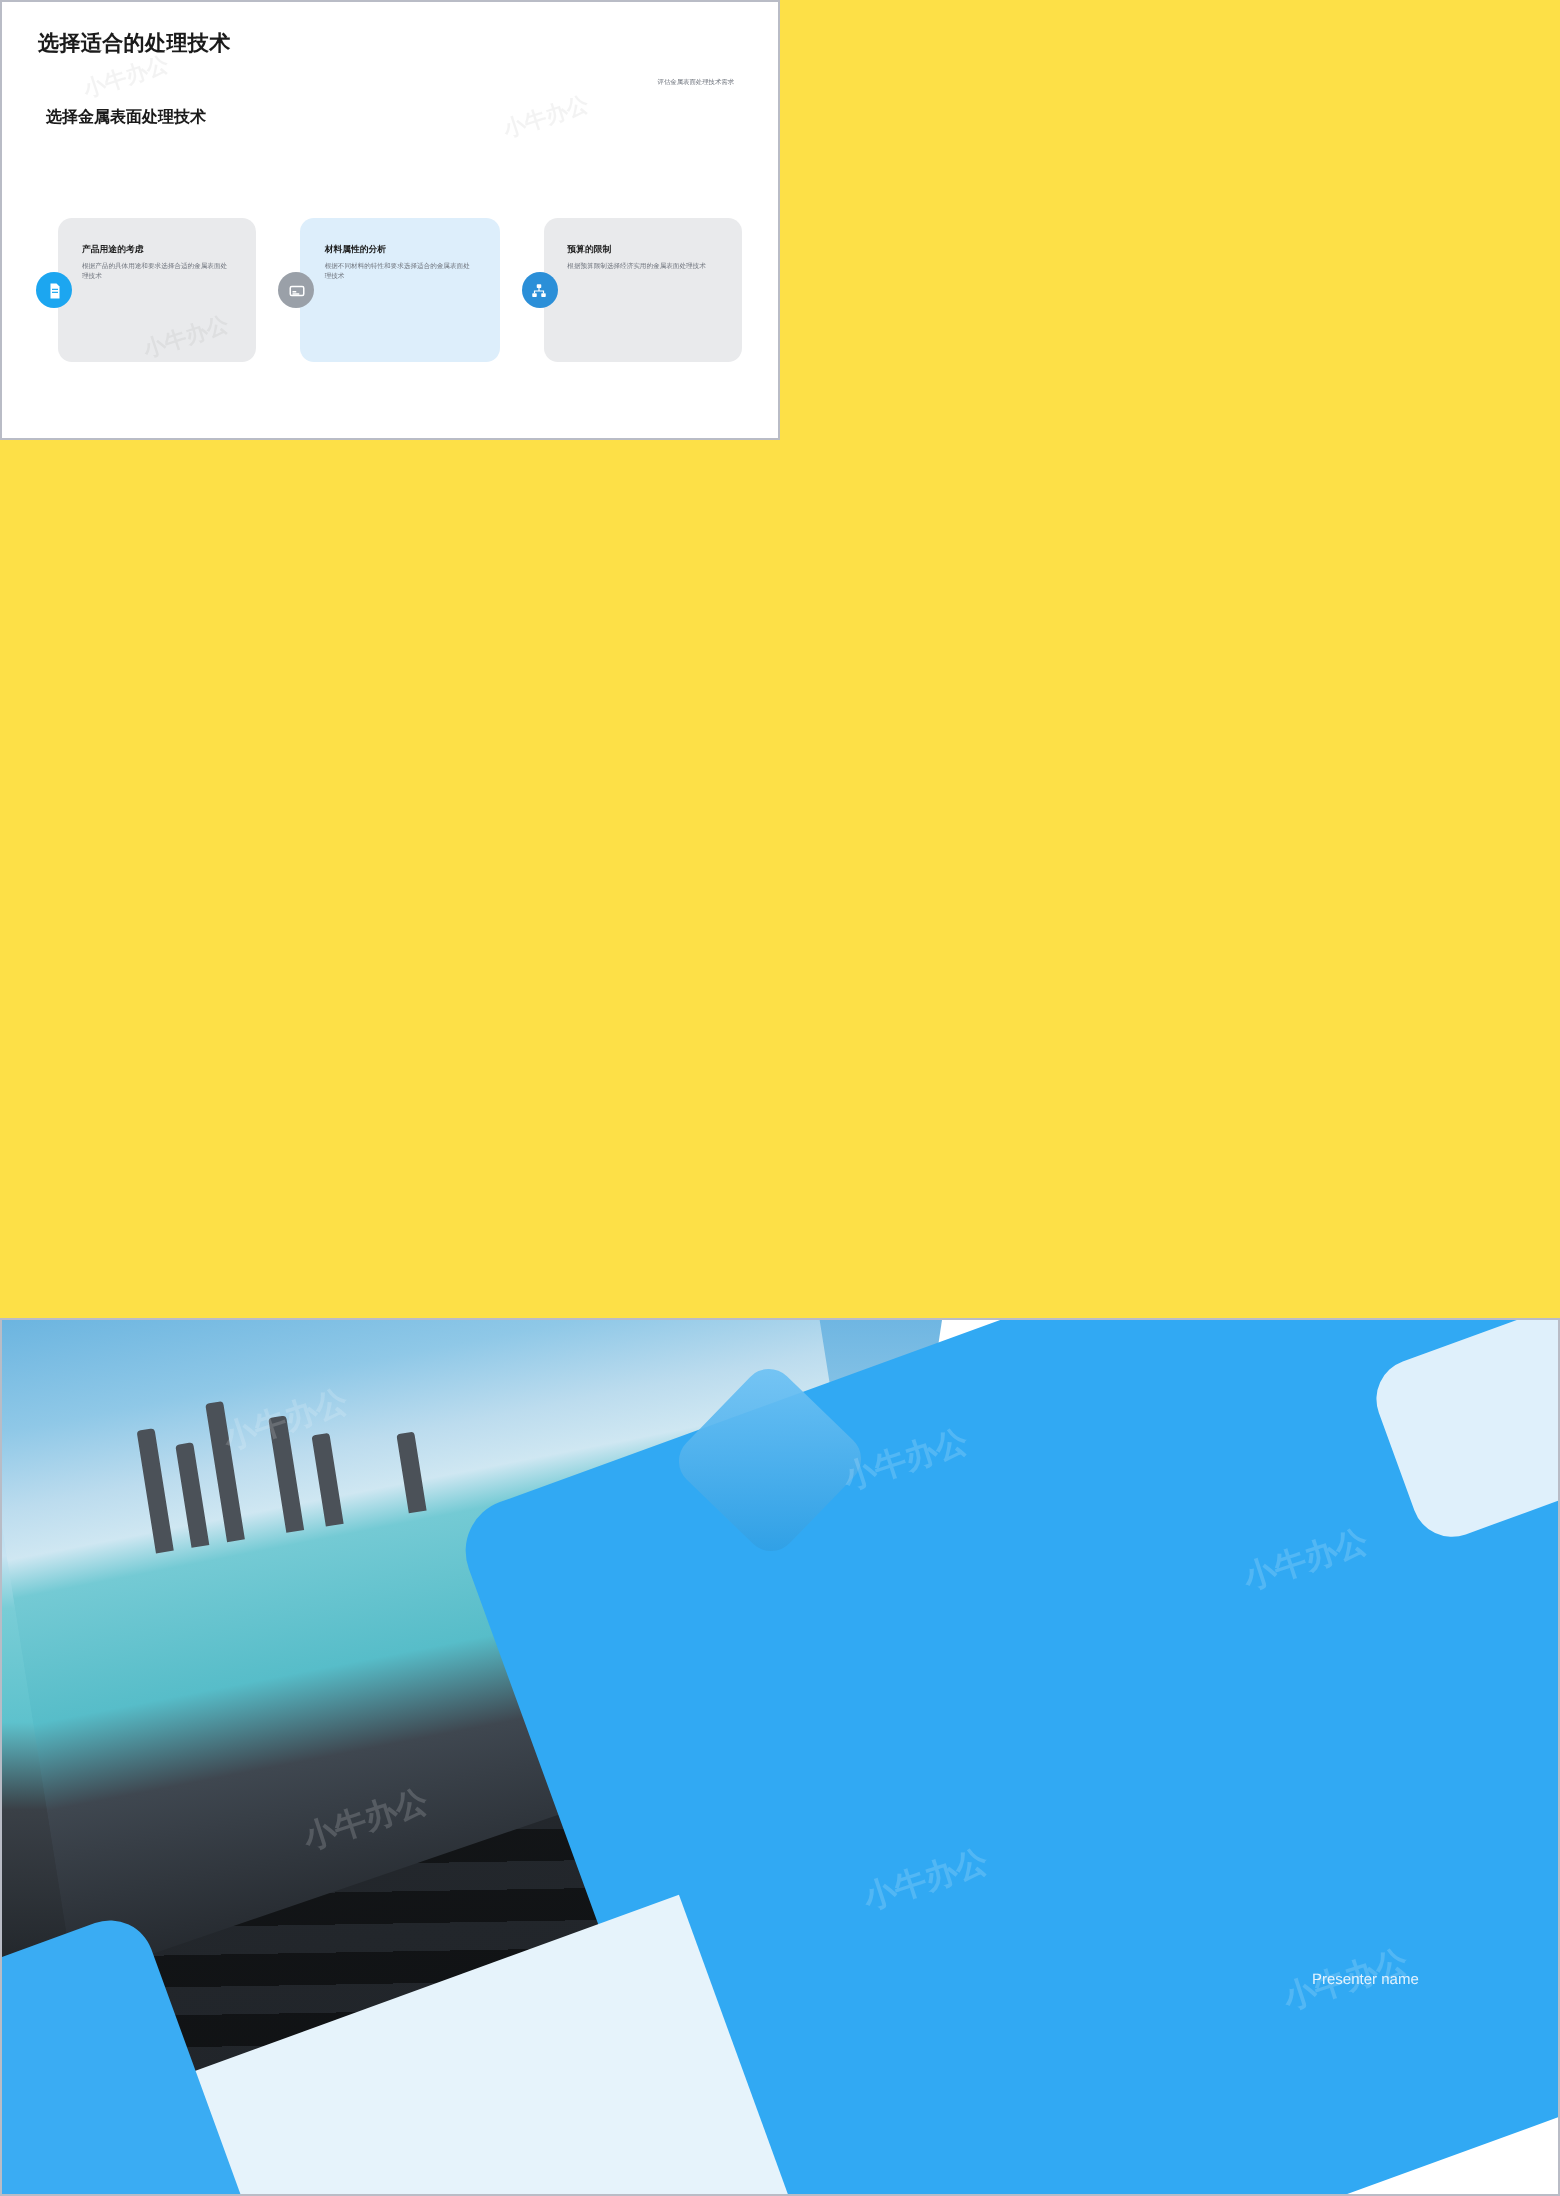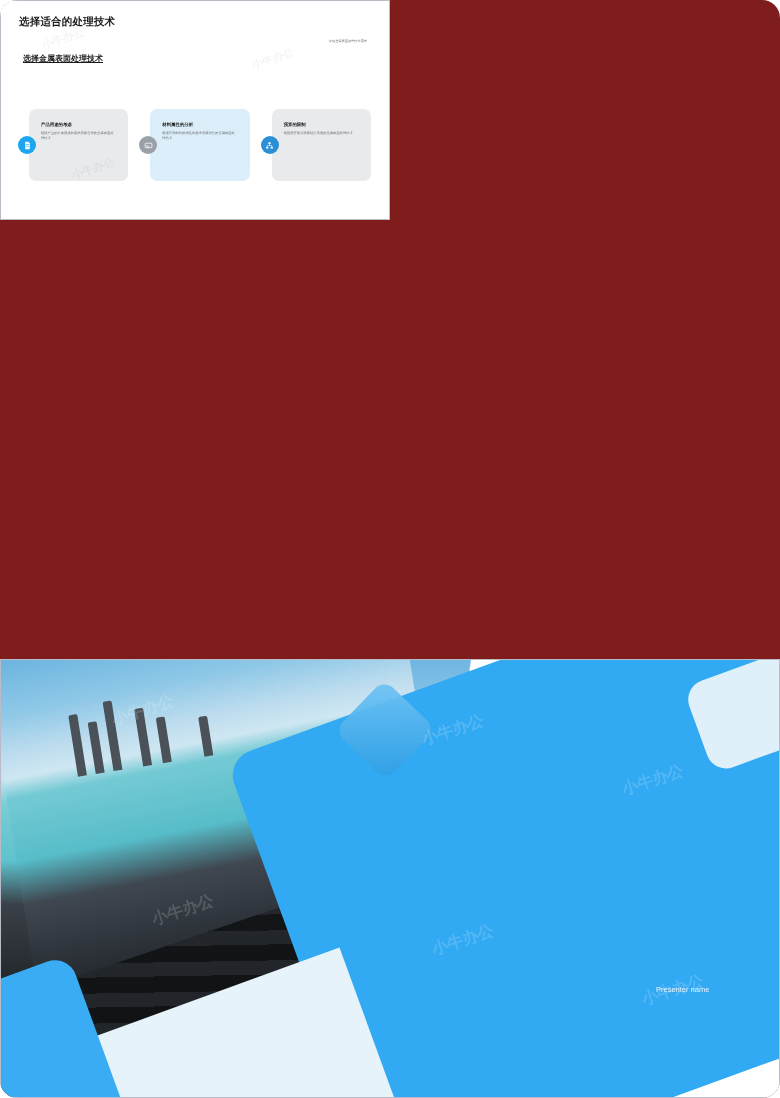--- a/index.html
+++ b/index.html
@@ -1,19 +1,19 @@
 <!DOCTYPE html>
 <html><head>
 <meta charset="utf-8">
 <style>
   * { margin:0; padding:0; box-sizing:border-box; }
   html,body { width:780px; height:1098px; background:#ffffff;
     font-family:"Liberation Sans","DejaVu Sans",sans-serif; }
 
-  .sheet { position:relative; width:780px; height:1098px; overflow:hidden; background:#7f1d1d;border-radius:18px; }
+  .sheet { position:relative; width:780px; height:1098px; overflow:hidden; background:#fde047; }
   .slide { position:absolute; width:390px; height:220px; background:#fff;
            border:1px solid #b9bcc6; overflow:hidden; }
   .s1 { left:0;   top:0;   }
   .s2 { left:389; top:0;   }
   .s3 { left:0;   top:219; }
   .s4 { left:389; top:219; }
   .s5 { left:0;   top:438; }
   .s6 { left:389; top:438; }
 
   
@@ -111,21 +111,21 @@
   .li5 { display:flex; gap:8px; margin-bottom:12px; }
   .li5 .bx { width:25px; height:25px; border-radius:4px; flex:none;
              display:flex; align-items:center; justify-content:center; }
   .li5 .bx svg { width:11px; height:11px; }
   .li5 .tt { font-size:4.3px; font-weight:700; margin-bottom:3px; }
   .li5 .dd { font-size:3.3px; color:#787d86; line-height:1.6; }
 
   
   .s6 .hd  { position:absolute; left:18px; top:14px; }
   .s6 .note{ position:absolute; right:22px; top:38px; font-size:3.2px; color:#6e737c; }
-  .s6 .sub { position:absolute; left:22px; top:52px; font-size:8px;text-decoration:underline; }
+  .s6 .sub { position:absolute; left:22px; top:52px; font-size:8px; }
   .steps { position:absolute; left:28px; top:108px; width:342px; display:flex; gap:22px; }
   .step { flex:1; border-radius:7px; padding:13px 12px; position:relative; min-height:72px; }
   .step.g  { background:#e9eaec; }
   .step.b  { background:#ddeefb; }
   .step .st { font-size:4.4px; font-weight:700; color:#1c1c1c; margin-bottom:4px; }
   .step .sd { font-size:3.3px; color:#6f747d; line-height:1.6; }
   .step .cir { position:absolute; left:-11px; top:50%; margin-top:-9px;
                width:18px; height:18px; border-radius:50%;
                display:flex; align-items:center; justify-content:center; }
   .step .cir svg { width:9px; height:9px; }

